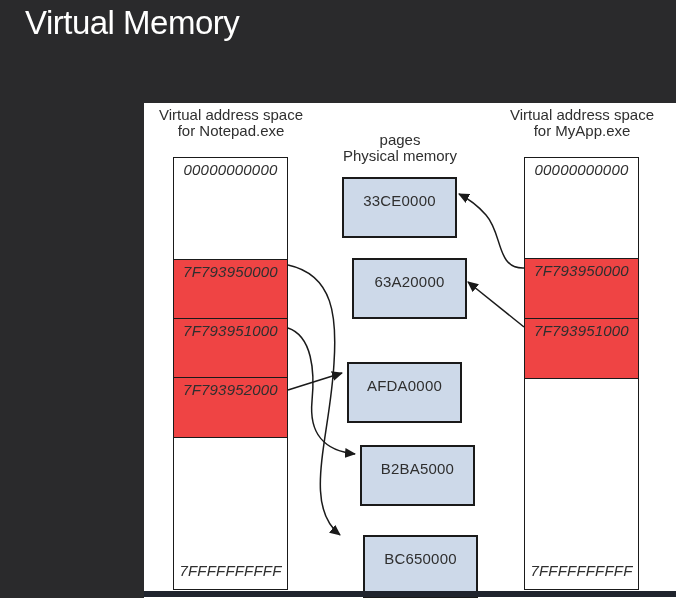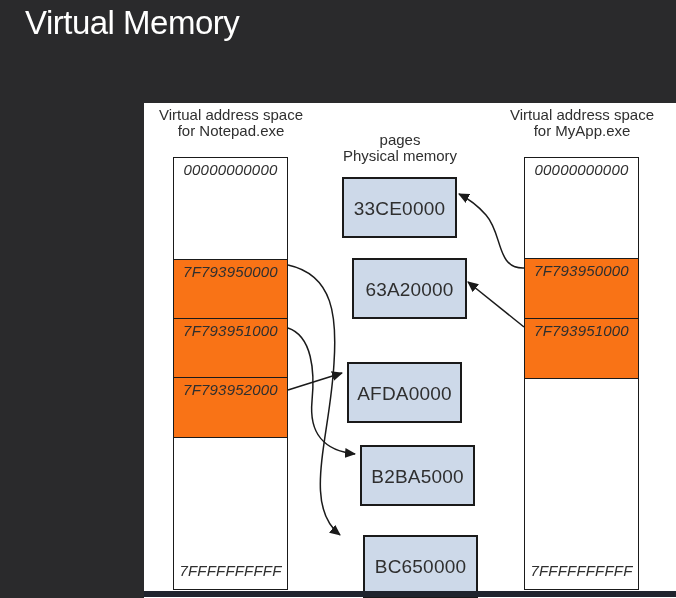--- a/index.html
+++ b/index.html
@@ -23,36 +23,36 @@
   }
   .col{
     position:absolute;width:113px;
     border:1.6px solid #1a1a1a;background:#ffffff;
     box-sizing:content-box;
   }
   .seg{
     position:relative;width:100%;box-sizing:border-box;
     text-align:center;
   }
-  .seg.blue{background:#f97316;border-top:1.5px solid #1a1a1a;border-bottom:1.5px solid #1a1a1a;}
+  .seg.blue{background:#ef4444;border-top:1.5px solid #1a1a1a;border-bottom:1.5px solid #1a1a1a;}
   .seg .addr{
     display:block;padding-top:3px;
     font-size:15px;color:#2f2f2f;letter-spacing:0.2px;white-space:nowrap;font-style:italic;
   }
   .seg .addr.bottom{
     position:absolute;left:0;right:0;bottom:5px;padding-top:0;
   }
   .membox{
     position:absolute;width:111px;height:57px;
     background:#cdd9e9;border:2px solid #1a1a1a;
     text-align:center;
   }
   .membox .addr{
-    display:block;padding-top:19px;
-    font-size:19px;color:#2f2f2f;letter-spacing:0.2px;white-space:nowrap;
+    display:block;padding-top:13px;
+    font-size:15px;color:#2f2f2f;letter-spacing:0.2px;white-space:nowrap;
   }
   svg.arrows{position:absolute;left:0;top:0;z-index:5;pointer-events:none;}
   .edge-strip{
     position:absolute;left:0;top:488px;width:532px;height:6px;
     background:#20242e;z-index:8;
   }
 </style>
 </head>
 <body>
 

